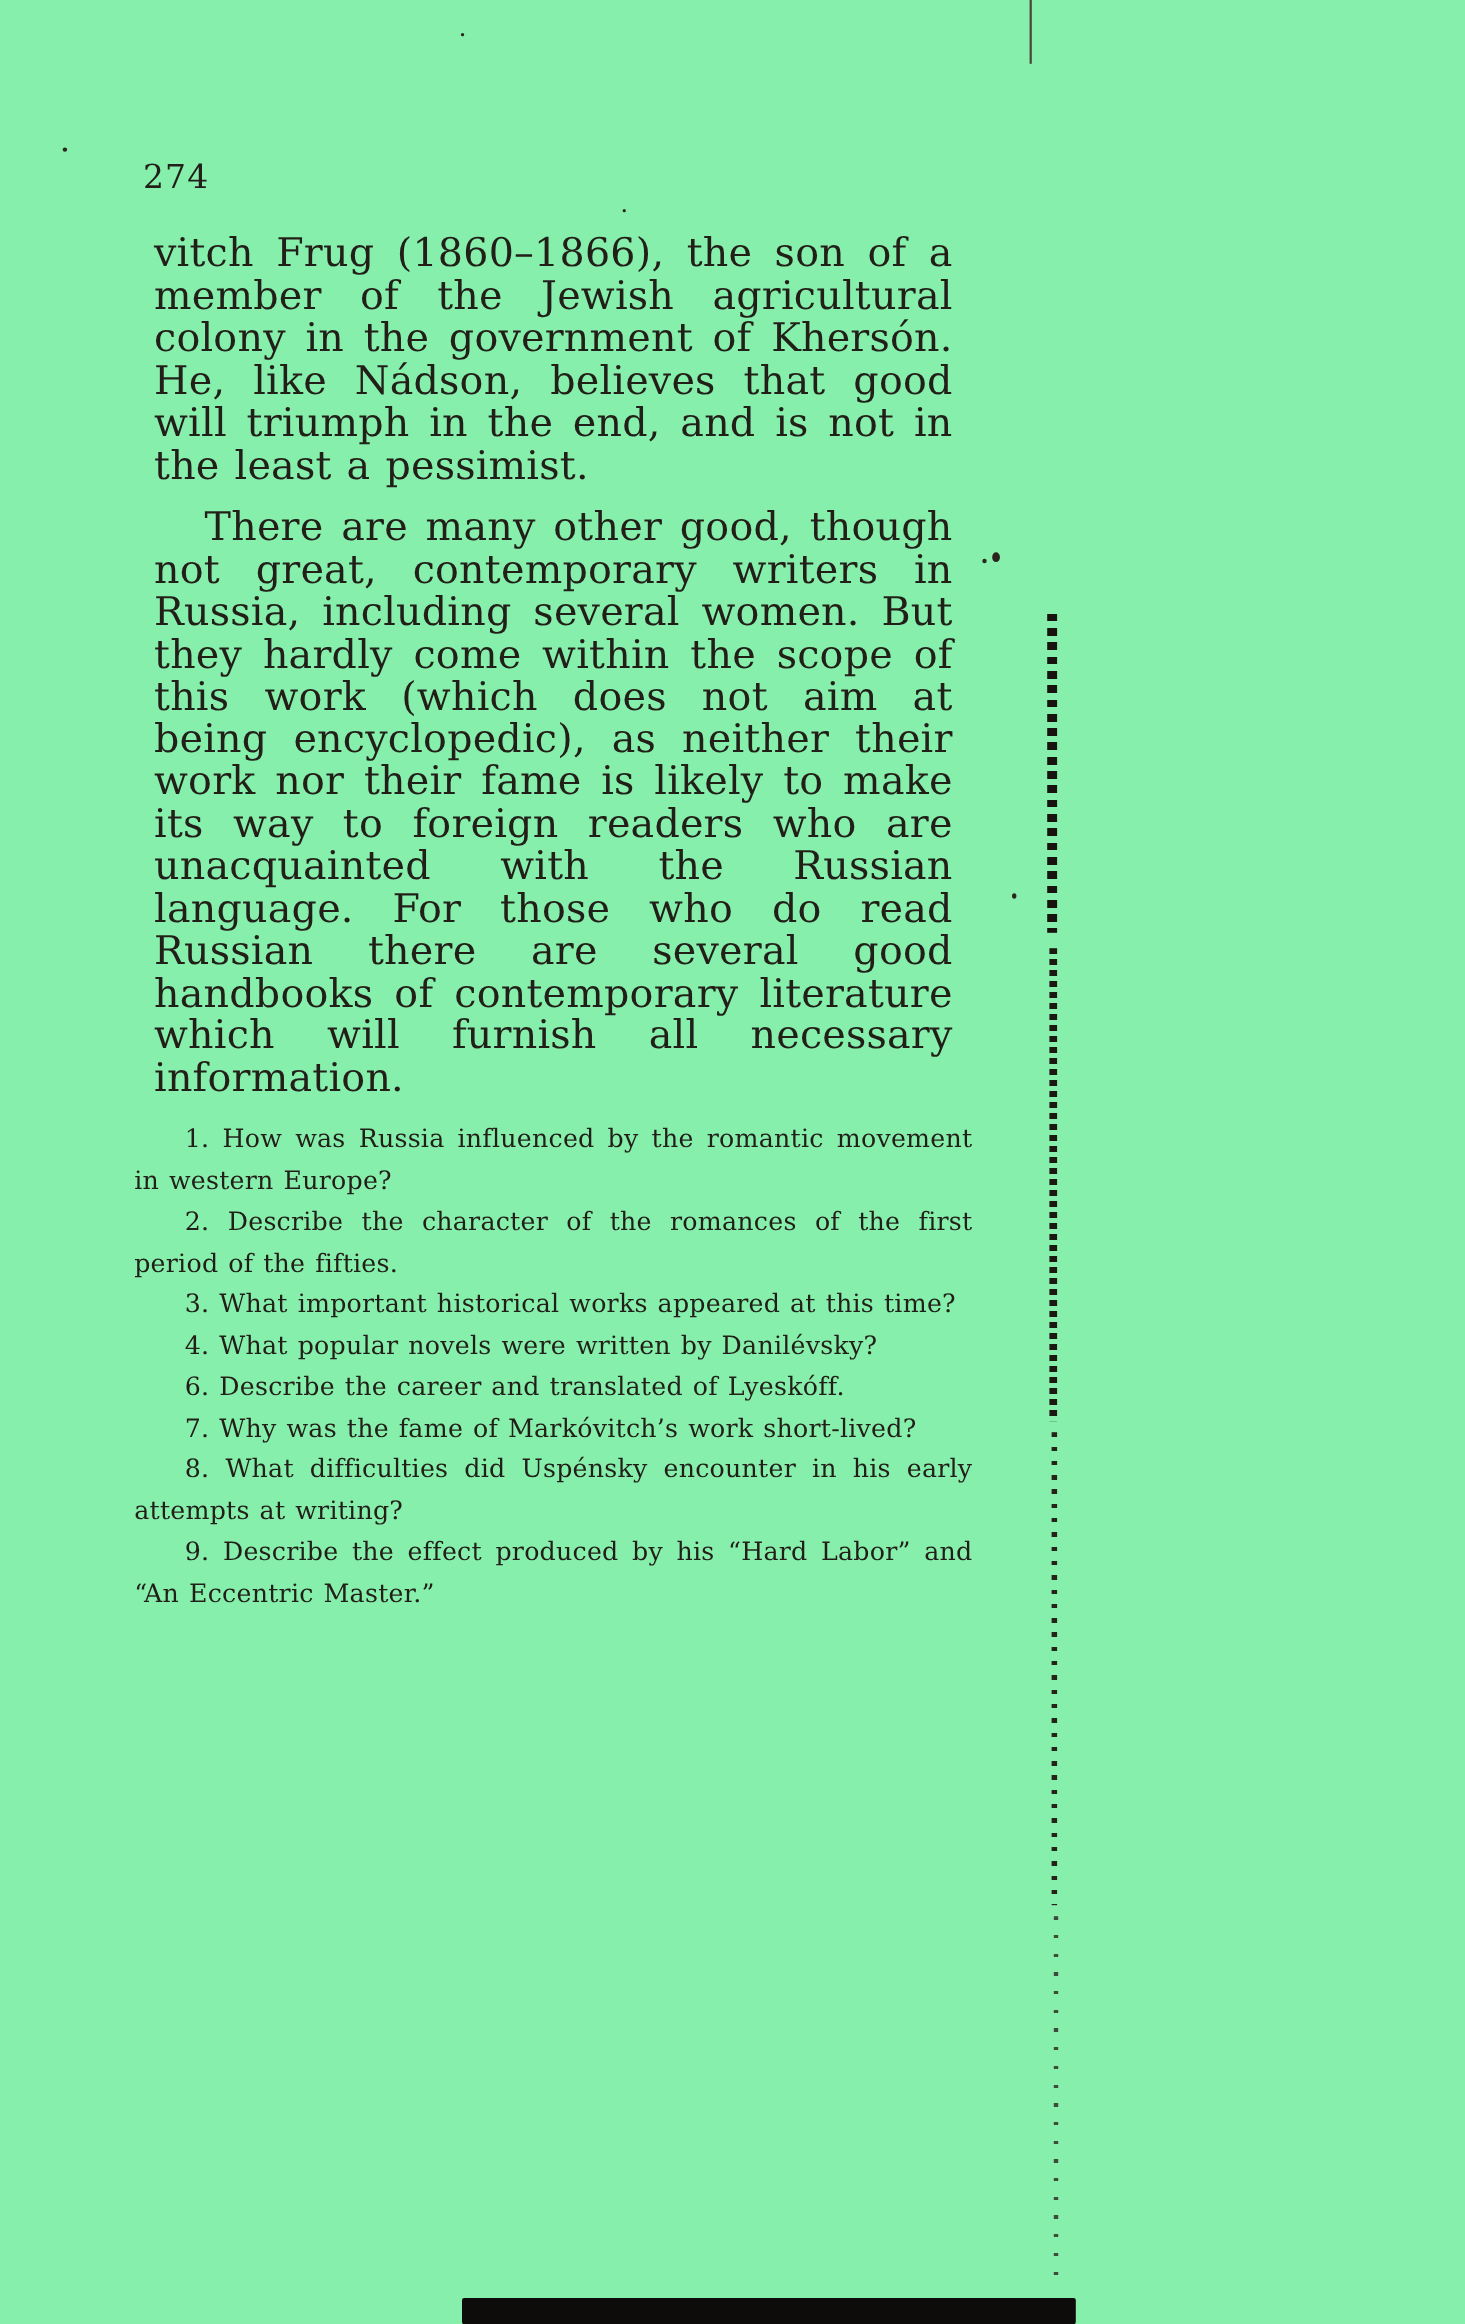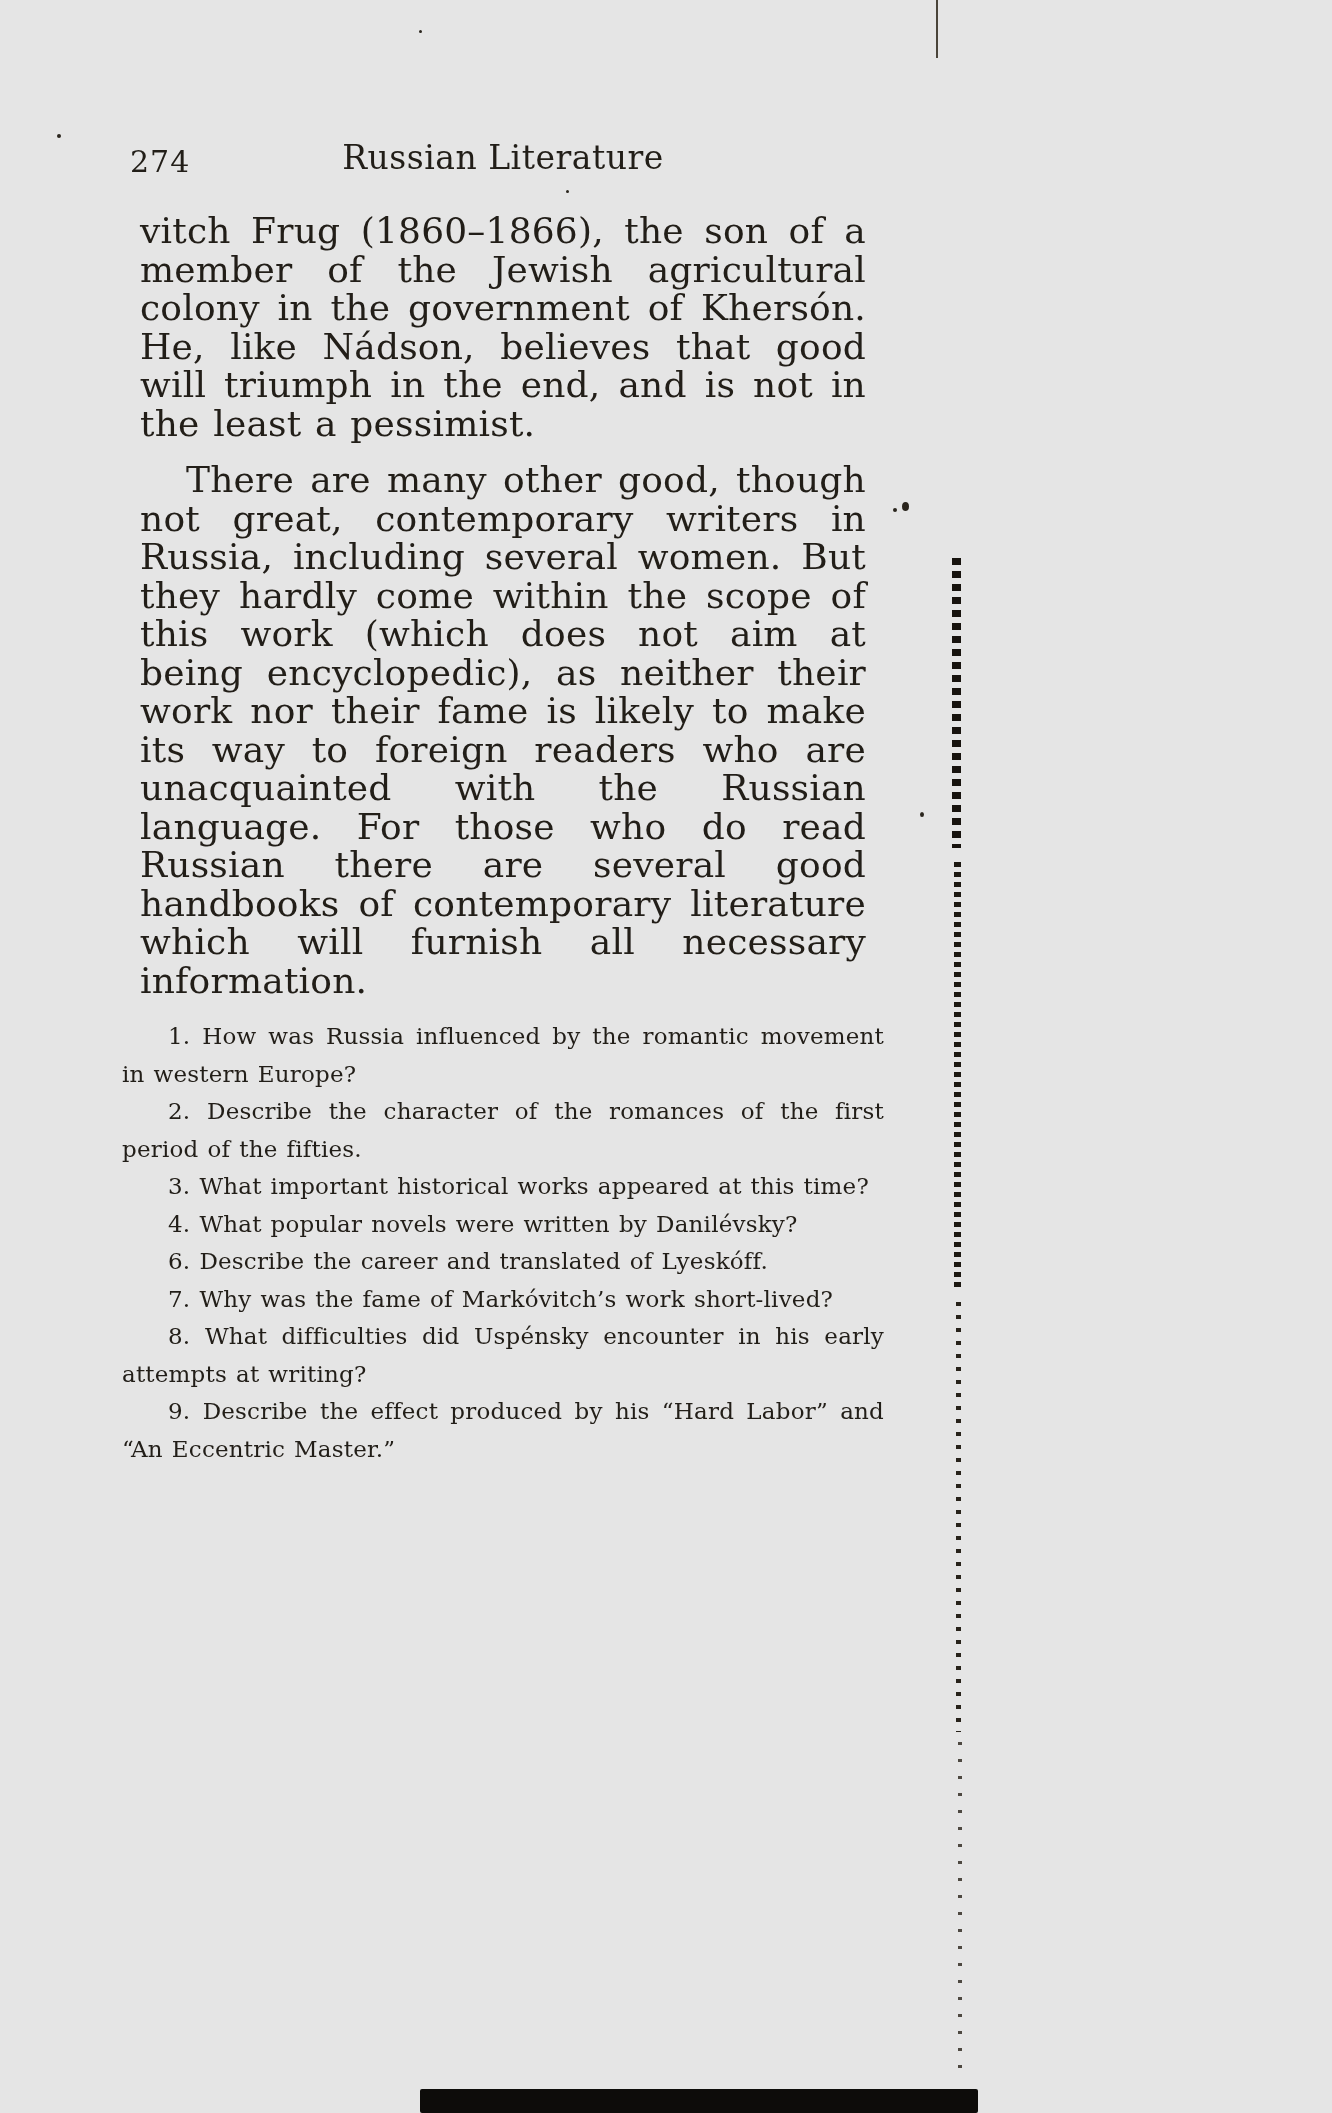--- a/index.html
+++ b/index.html
@@ -4,21 +4,21 @@
 <style>
   html, body { margin: 0; padding: 0; }
   body {
     background: #fbf9f2;
     font-family: "DejaVu Serif", "Liberation Serif", serif;
   }
   .page {
     position: relative;
     width: 1332px;
     height: 2113px;
-    background: #e5e5e5;
+    background: #86efac;
     color: #221e18;
     overflow: hidden;
   }
   .content {
     position: absolute;
     left: 122px;
     top: 138px;
     width: 762px;
   }
   .page-header {
@@ -109,21 +109,20 @@
 </style>
 </head>
 <body>
 
 <div class="page">
 
   <div class="content">
 
     <header class="page-header">
       <span class="page-number">274</span>
-      <span class="page-title">Russian Literature</span>
     </header>
 
     <main class="body-text">
       <p>vitch Frug (1860–1866), the son of a member of the Jewish agricultural colony in the government of Khersón. He, like Nádson, believes that good will triumph in the end, and is not in the least a pessimist.</p>
       <p class="indented">There are many other good, though not great, contemporary writers in Russia, including several women. But they hardly come within the scope of this work (which does not aim at being encyclopedic), as neither their work nor their fame is likely to make its way to foreign readers who are unacquainted with the Russian language. For those who do read Russian there are several good handbooks of contemporary literature which will furnish all necessary information.</p>
 
 
       <div class="questions">
         <div class="question"><span>1.</span> <span>How was Russia influenced by the romantic movement in western Europe?</span></div>
         <div class="question"><span>2.</span> <span>Describe the character of the romances of the first period of the fifties.</span></div>

